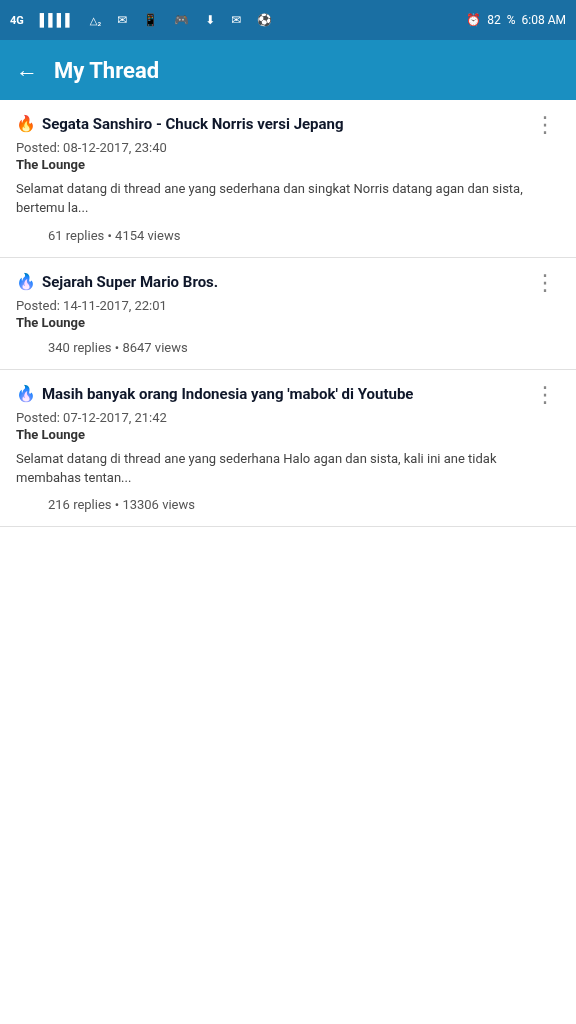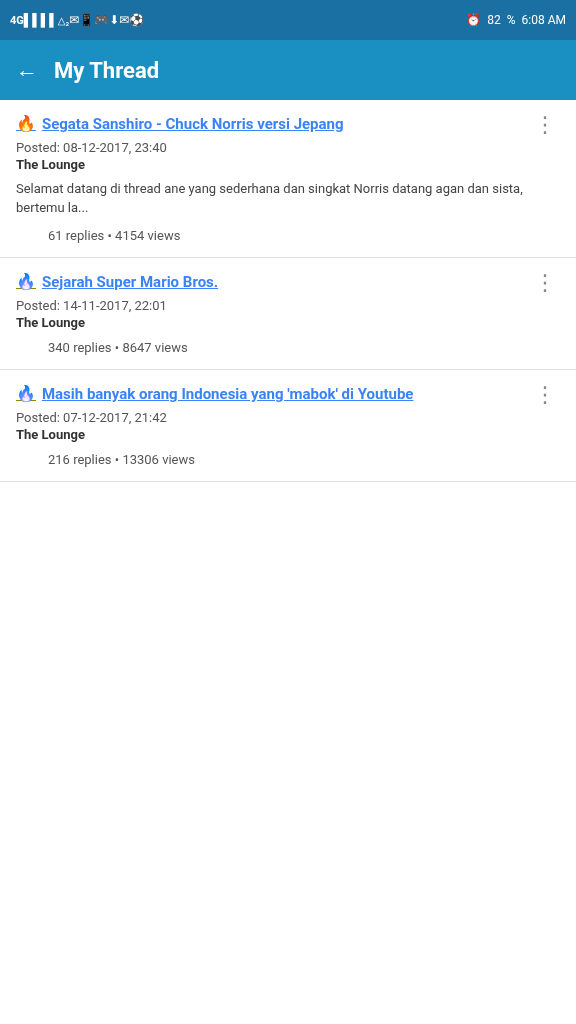--- a/index.html
+++ b/index.html
@@ -10,21 +10,21 @@
     .status-bar {
       background: #1a6fa3;
       height: 40px;
       display: flex;
       align-items: center;
       justify-content: space-between;
       padding: 0 10px;
       color: #fff;
       font-size: 12px;
     }
-    .status-left { display: flex; align-items: center; gap: 0; }
+    .status-left { display: flex; align-items: center; gap: 16px; }
     .status-right { display: flex; align-items: center; gap: 6px; font-size: 12px; }
 
     
     .header {
       background: #1a8fc1;
       height: 60px;
       display: flex;
       align-items: center;
       padding: 0 16px;
       gap: 16px;
@@ -49,26 +49,25 @@
       position: relative;
     }
 
     .thread-title-row {
       display: flex;
       align-items: flex-start;
       justify-content: space-between;
     }
 
     .thread-title-text {
-      color: #3b82f6;
+      color: #0f172a;
       font-size: 15px;
       font-weight: bold;
       flex: 1;
       line-height: 1.3;
-      text-decoration: underline;
     }
 
     .thread-icon {
       margin-right: 6px;
       font-size: 16px;
     }
 
     .three-dots {
       color: #888;
       font-size: 22px;
@@ -159,15 +158,16 @@
   </div>
     <div class="thread-item">
     <div class="thread-title-row">
       <span class="thread-title-text">
         <span class="thread-icon" style="filter: hue-rotate(200deg);">🔥</span>Masih banyak orang Indonesia yang 'mabok' di Youtube
       </span>
       <span class="three-dots">⋮</span>
     </div>
     <div class="thread-meta">Posted: 07-12-2017, 21:42</div>
     <div class="thread-category">The Lounge</div>
+    <div class="thread-preview">Selamat datang di thread ane yang sederhana Halo agan dan sista, kali ini ane tidak membahas tentan...</div>
     <div class="thread-stats">216 replies • 13306 views</div>
   </div>
   </div>
 
 </body></html>

